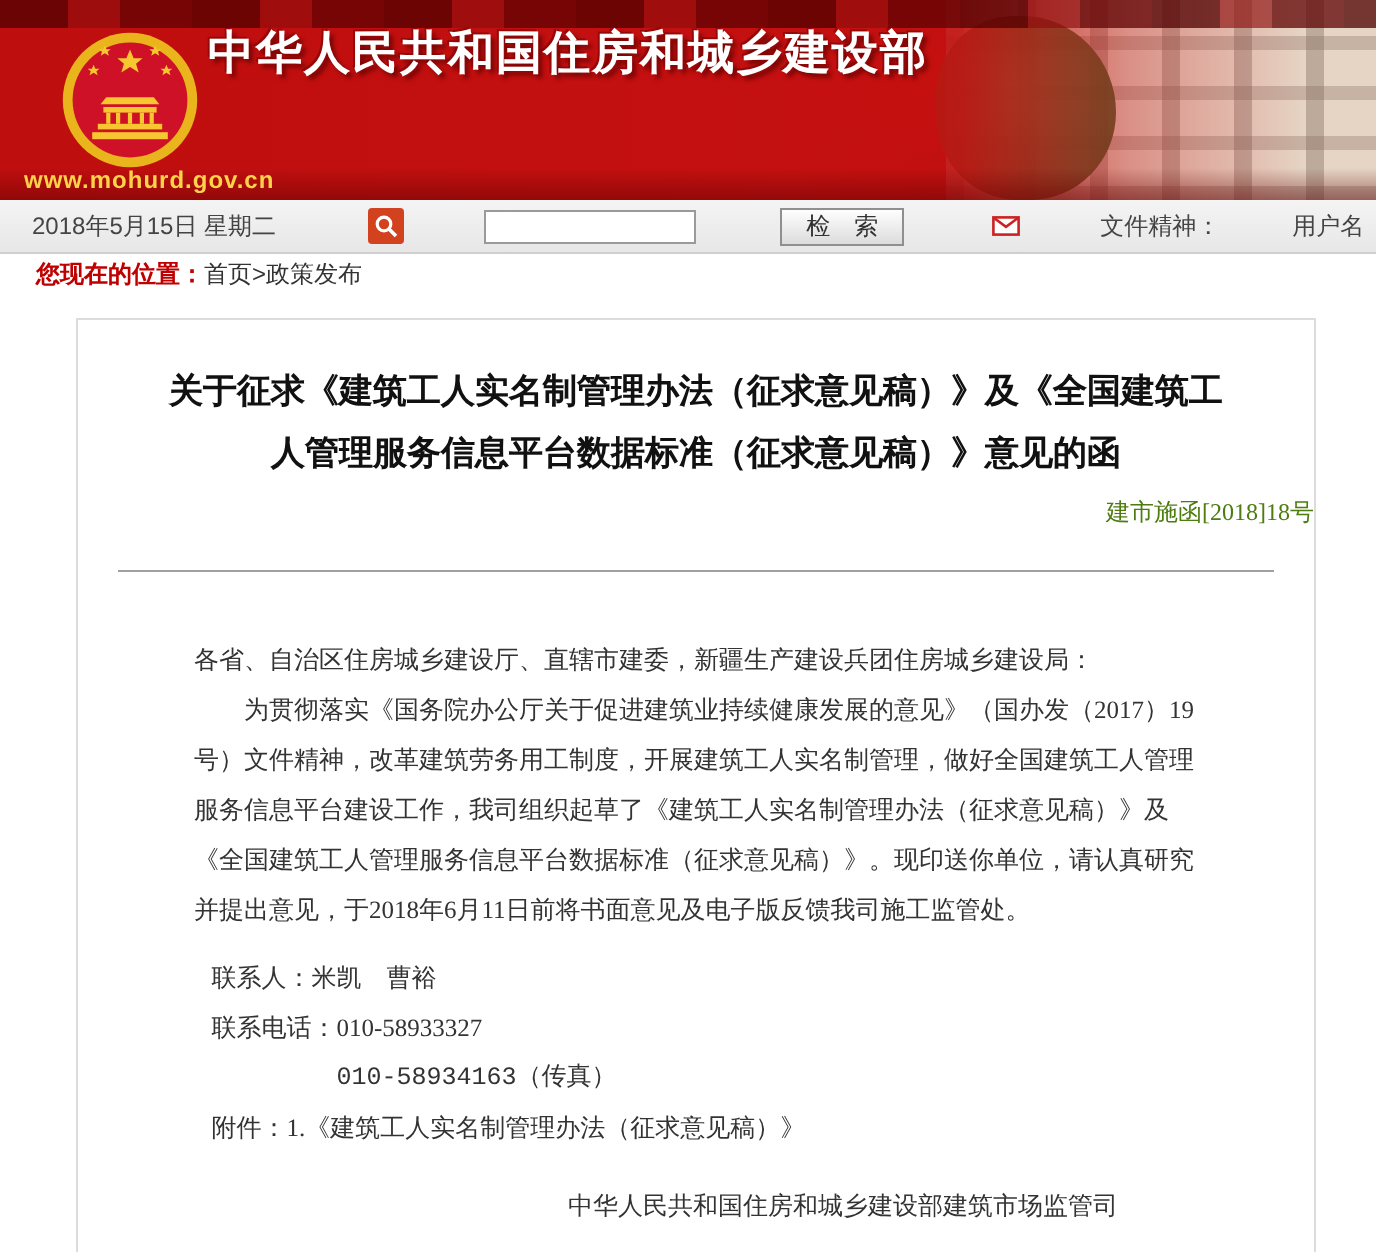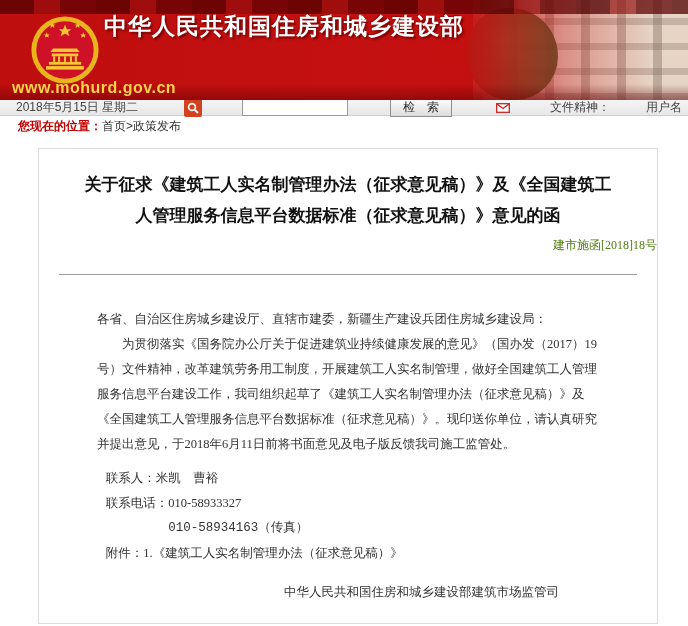--- a/index.html
+++ b/index.html
@@ -16,28 +16,28 @@
       repeating-linear-gradient(0deg, rgba(125,100,88,.30) 0 7px, rgba(0,0,0,0) 7px 25px);
   }
   .hdr-tree { position:absolute; top:8px; right:130px; width:90px; height:92px; border-radius:45% 55% 50% 48%;
     background:radial-gradient(circle at 40% 40%, #5e7a3a 0%, #43612a 55%, #35511f 100%); opacity:.9; }
   .hdr-red-overlay { position:absolute; inset:0;
     background:linear-gradient(90deg, #bf0e0e 0%, #c41010 58%, rgba(196,16,16,.88) 70%, rgba(196,16,16,.35) 82%, rgba(196,16,16,0) 95%); }
   .hdr-top-strip { position:absolute; top:0; left:0; right:0; height:14px;
     background:repeating-linear-gradient(90deg, rgba(80,0,0,.75) 0 34px, rgba(140,12,12,.65) 34px 60px, rgba(95,2,2,.75) 60px 96px); }
   .hdr-bottom-strip { position:absolute; bottom:0; left:0; right:0; height:16px; background:linear-gradient(180deg, rgba(90,0,0,0) 0%, rgba(90,0,0,.45) 100%); }
   .emblem { position:absolute; left:30px; top:15px; width:70px; height:70px; }
-  .hdr-url { position:absolute; left:12px; bottom:3px; color:#ffd24a; font-weight:bold; font-size:16px; letter-spacing:.5px; }
+  .hdr-url { position:absolute; left:12px; bottom:3px; color:#ffd24a; font-weight:bold; font-size:12px; letter-spacing:.5px; }
   .hdr-title { position:absolute; left:104px; top:11px; width:500px; color:#fff; font-weight:bold; font-size:23px;
     letter-spacing:1px; white-space:nowrap; text-shadow:2px 2px 2px #7a0505, -1px -1px 0 rgba(122,5,5,.6);
     font-family:"Liberation Serif","DejaVu Serif",serif; }
   .hdr-en { position:absolute; left:128px; top:66px; color:#ffe3e3; font-size:9px; letter-spacing:.2px; text-shadow:1px 1px 1px #7a0505; }
 
   
-  .toolbar { height:16px; background:linear-gradient(180deg,#f4f4f4,#e7e7e7); border-bottom:1px solid #cfcfcf;
+  .toolbar { height:27px; background:linear-gradient(180deg,#f4f4f4,#e7e7e7); border-bottom:1px solid #cfcfcf;
     display:flex; align-items:center; font-size:12px; color:#444; padding:0 8px; white-space:nowrap;gap:36px; }
   .tb-date { margin:0 10px 0 8px; }
   .icon-search { width:18px; height:18px; background:#d2421f; border-radius:2px; display:inline-flex; align-items:center; justify-content:center; margin-right:4px; flex:none; }
   .tb-input { height:17px; border:1px solid #9a9a9a; background:#fff; font-size:11px; padding:0 3px; }
   .inp-search { width:106px; margin-right:6px; }
   .btn { height:19px; border:1px solid #8f8f8f; background:linear-gradient(180deg,#fefefe,#dcdcdc); font-size:12px; color:#333; padding:0 12px; cursor:pointer; }
   .btn-login { padding:0 10px; margin-left:4px; }
   .icon-mail { margin:0 4px 0 8px; display:inline-flex; flex:none; }
   .inp-user { width:82px; margin-left:4px; }
   .lbl-pwd { margin-left:8px; }

